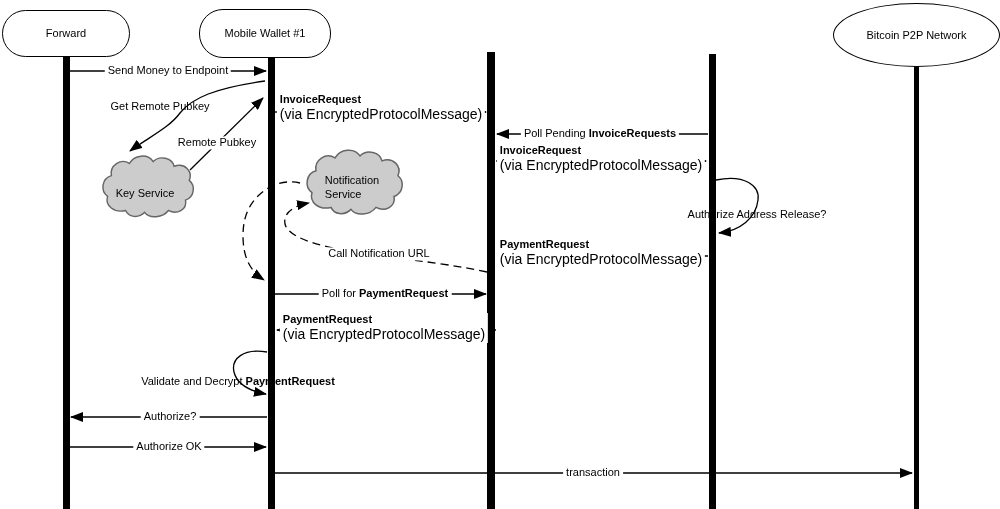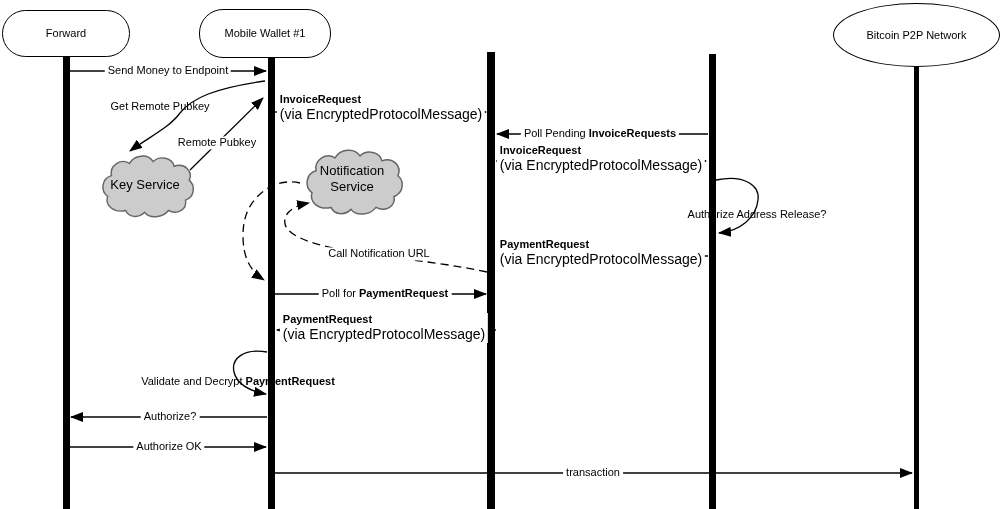--- a/index.html
+++ b/index.html
@@ -24,22 +24,23 @@
     font-size:11px;line-height:1.2;white-space:nowrap;
     background:#fff;padding:0 3px;
   }
   .msg .sub{font-size:14px;font-weight:normal;}
   .msg .sub:empty{display:none;}
   .msg.clear{background:transparent;padding:0;margin-top:8px;}
   .msg b{font-weight:bold;}
   
   .cloudlab{
     position:absolute;z-index:3;transform:translate(-50%,-50%);
-    font-size:13px;line-height:1.25;text-align:center;white-space:nowrap;
+    font-size:11px;line-height:1.25;white-space:nowrap;
     background:transparent;
+    margin-top:9px;
   }
   .cloudlab div:empty{display:none;}
 </style>
 </head>
 <body>
 
 <div class="stage">
 
   <div class="bar" style="left:62.5px;top:54px;width:7px;height:455px"></div>
   <div class="bar" style="left:267.5px;top:55px;width:7px;height:454px"></div>

